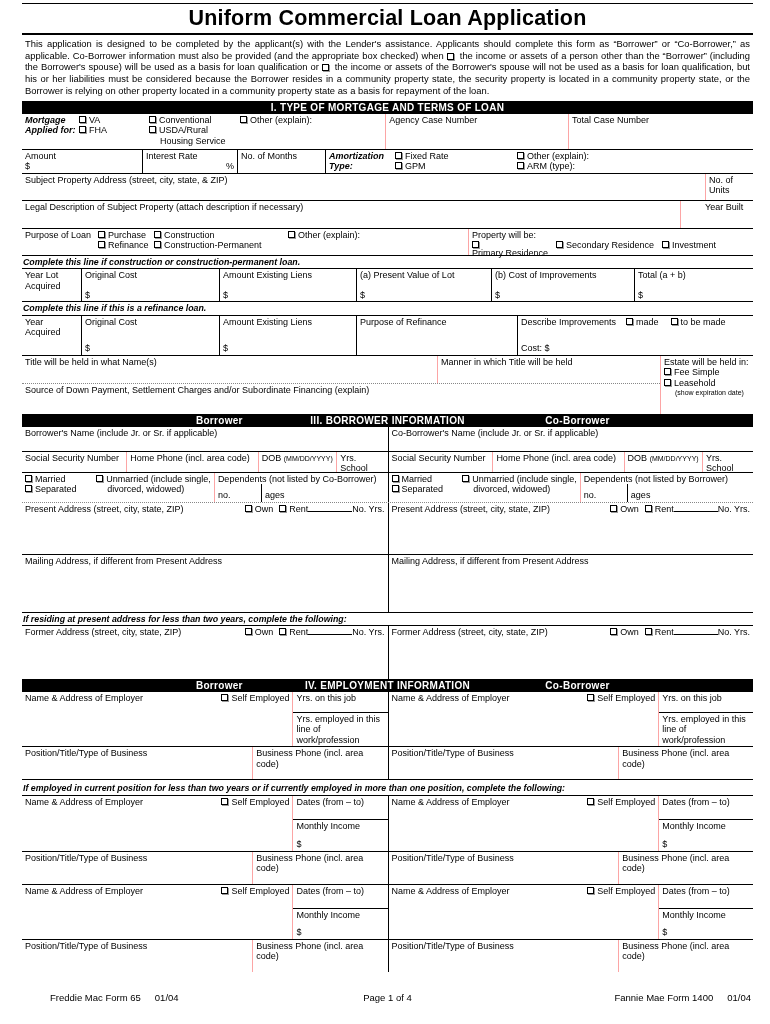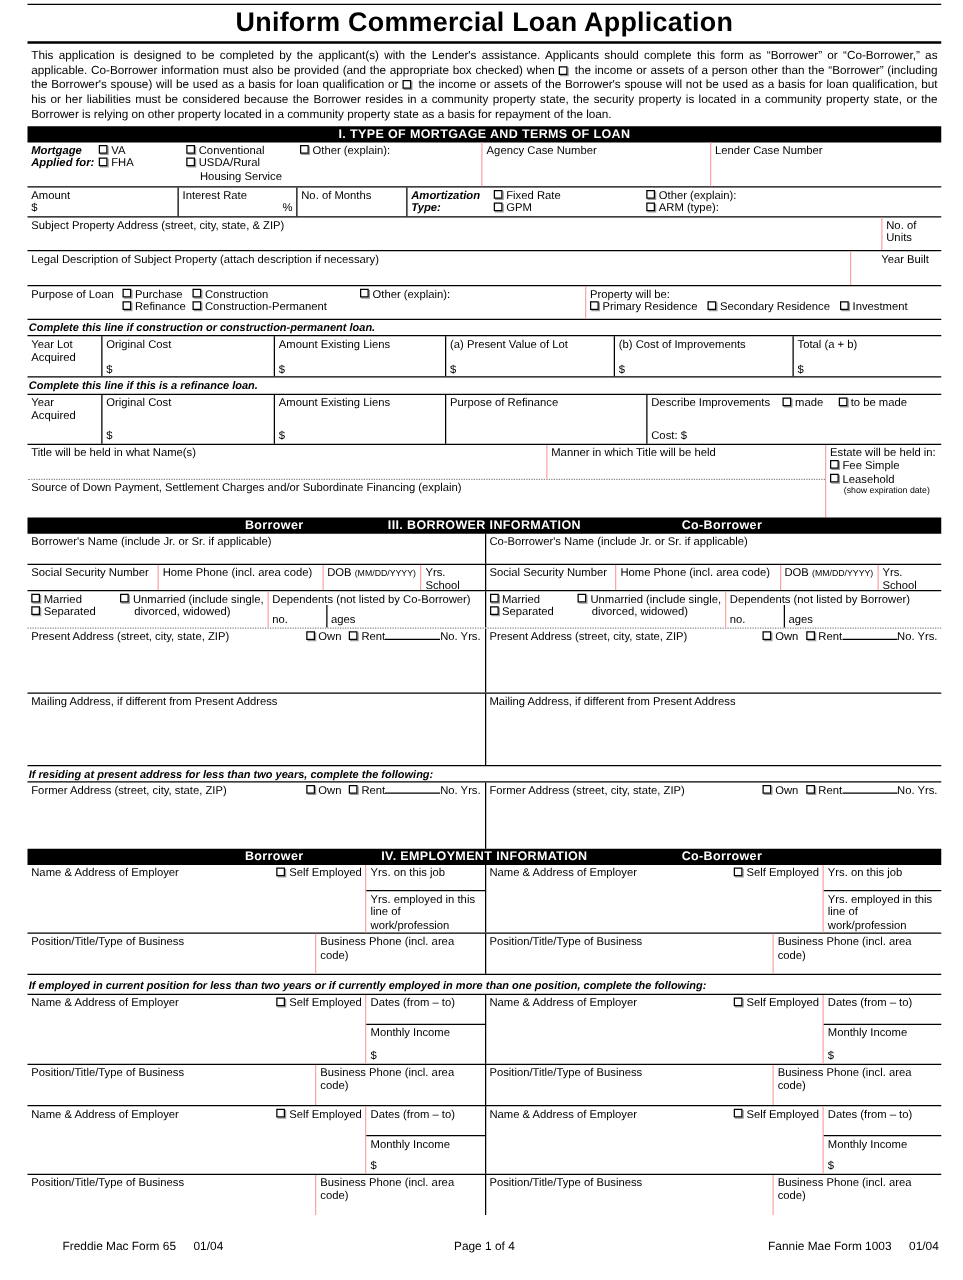--- a/index.html
+++ b/index.html
@@ -79,21 +79,21 @@
             <span>USDA/Rural</span>
           </div>
         <div style="padding-left:11px;">Housing Service</div>
       </div>
       <div class="cbrow">
           <span class="cb"></span>
           <span>Other (explain):</span>
         </div>
     </div>
     <div class="cell bl" style="width:25%;"><span>Agency Case Number</span></div>
-    <div class="cell bl" style="flex:1;"><span>Lender Case Number</span></div>
+    <div class="cell bl" style="flex:1;"><span>Total Case Number</span></div>
   </div>
 
   <div class="row bb" style="height:24px;">
     <div class="cell br colflex" style="width:121px;">
       <div>Amount</div>
       <div>$</div>
     </div>
     <div class="cell br colflex" style="width:95px;">
       <div>Interest Rate</div>
       <div style="text-align:right;">%</div>
@@ -164,21 +164,21 @@
           <div class="cbrow">
               <span class="cb"></span>
               <span>Construction-Permanent</span>
             </div>
         </div>
       </div>
     </div>
     <div class="cell bl" style="flex:1;">
       <div>Property will be:</div>
       <div style="display:flex;">
-        <div class="cbrow" style="margin-right:8px;">
+        <div class="cbrow" style="margin-right:8px;flex-direction:column;">
             <span class="cb"></span>
             <span>Primary Residence</span>
           </div>
         <div class="cbrow" style="margin-right:8px;">
             <span class="cb"></span>
             <span>Secondary Residence</span>
           </div>
         <div class="cbrow">
             <span class="cb"></span>
             <span>Investment</span>
@@ -578,16 +578,16 @@
     </div>
     <div class="half rgt row">
       <div class="cell" style="width:63%;"><span>Position/Title/Type of Business</span></div>
       <div class="cell bl" style="flex:1;"><span>Business Phone (incl. area code)</span></div>
     </div>
   </div>
 
   <div class="footer">
     <span><span>Freddie Mac Form 65</span><span class="gap12"></span><span>01/04</span></span>
     <span class="ctr">Page 1 of 4</span>
-    <span><span>Fannie Mae Form 1003</span><span class="gap12"></span><span>01/04</span></span>
+    <span><span>Fannie Mae Form 1400</span><span class="gap12"></span><span>01/04</span></span>
   </div>
 
 </div>
 
 </body></html>

